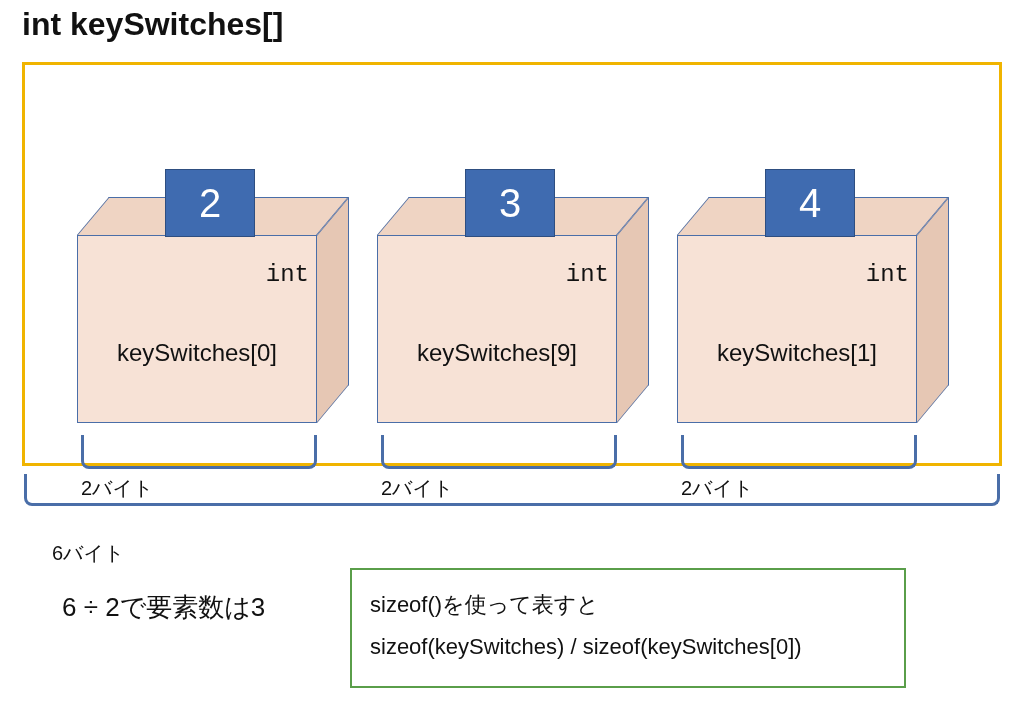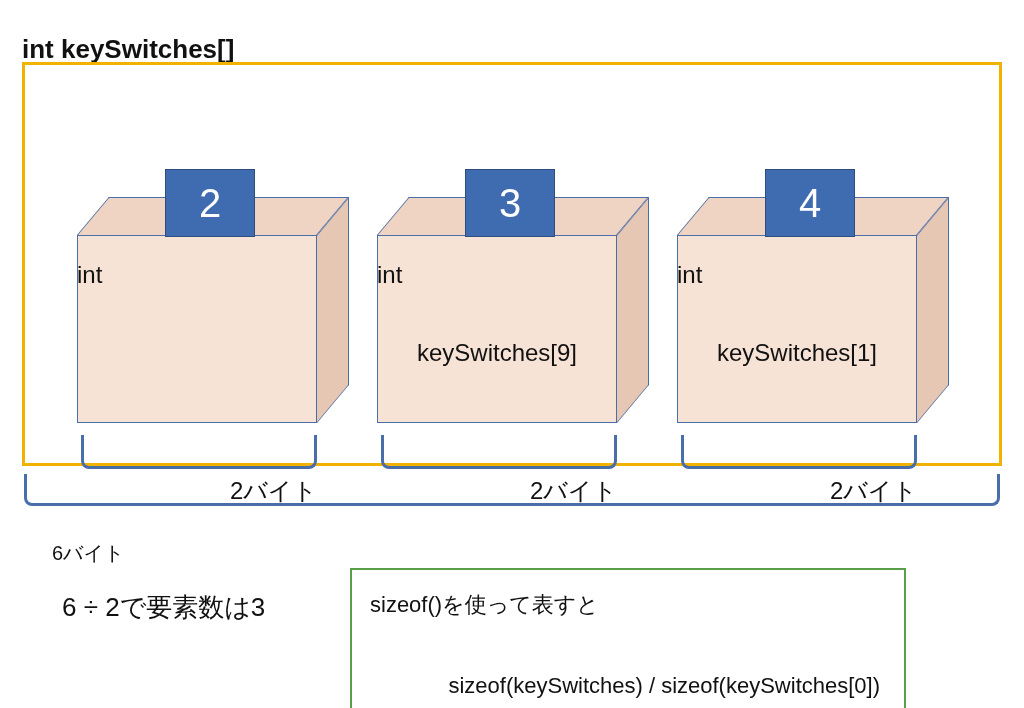--- a/index.html
+++ b/index.html
@@ -10,23 +10,22 @@
     height: 708px;
     font-family: "Hiragino Sans", "Meiryo", "Yu Gothic", sans-serif;
     background: #ffffff;
     position: relative;
     color: #111;
   }
   .title {
     position: absolute;
     top: 6px;
     left: 22px;
-    font-size: 26px;
+    font-size: 32px;
     font-weight: 600;
-    margin-top: 28px;
   }
   .outer-box {
     position: absolute;
     left: 22px;
     top: 62px;
     width: 980px;
     height: 404px;
     border: 3px solid #f0b400;
     background: #fff;
   }
@@ -73,44 +72,45 @@
     background: #3f6bb0;
     color: #fff;
     font-size: 40px;
     display: flex; align-items: center; justify-content: center;
     border: 1px solid #2e4e80;
   }
   .cube .lbl-type {
     position: absolute;
     left: 0; top: 64px;
     width: 232px;
-    text-align: left;
+    text-align: right;
     font-size: 24px;
     font-weight: 500;
+    font-family: Liberation Mono, monospace;
   }
   .cube .lbl-name {
     position: absolute;
     left: 0; top: 142px;
     width: 240px;
     text-align: center;
     font-size: 24px;
     font-weight: 500;
   }
 
   .bracket {
     position: absolute;
     height: 34px;
     border: 3px solid #4a6ea8;
     border-top: none;
     border-radius: 0 0 8px 8px;
   }
   .bracket-label {
     position: absolute;
-    font-size: 24px;
-    text-align: right;
+    font-size: 20px;
+    text-align: left;
   }
   .b0 { left: 56px;  top: 370px; width: 236px; }
   .b1 { left: 356px; top: 370px; width: 236px; }
   .b2 { left: 656px; top: 370px; width: 236px; }
   .bl0 { left: 56px;  top: 410px; width: 236px; }
   .bl1 { left: 356px; top: 410px; width: 236px; }
   .bl2 { left: 656px; top: 410px; width: 236px; }
 
   .total-bracket {
     position: absolute;
@@ -137,38 +137,37 @@
     position: absolute;
     left: 350px; top: 568px;
     width: 556px;
     padding: 14px 18px 18px 18px;
     border: 2.5px solid #5a9e4a;
     font-size: 22px;
     line-height: 1.9;
   }
   .sizeof-box .line2 {
     display: block;
-    text-align: right;
     padding-right: 6px;
-    margin-top: 39px;
   }
 </style>
 </head>
 <body>
 
 <div class="title">int keySwitches[]</div>
 
 <div class="outer-box">
 
   <div class="cube c0">
     <div class="top"></div>
     <div class="side"></div>
     <div class="front"></div>
     <div class="badge">2</div>
     <div class="lbl-type">int</div>
+    <div class="lbl-name">keySwitches[0]</div>
   </div>
 
   <div class="cube c1">
     <div class="top"></div>
     <div class="side"></div>
     <div class="front"></div>
     <div class="badge">3</div>
     <div class="lbl-type">int</div>
     <div class="lbl-name">keySwitches[9]</div>
   </div>

